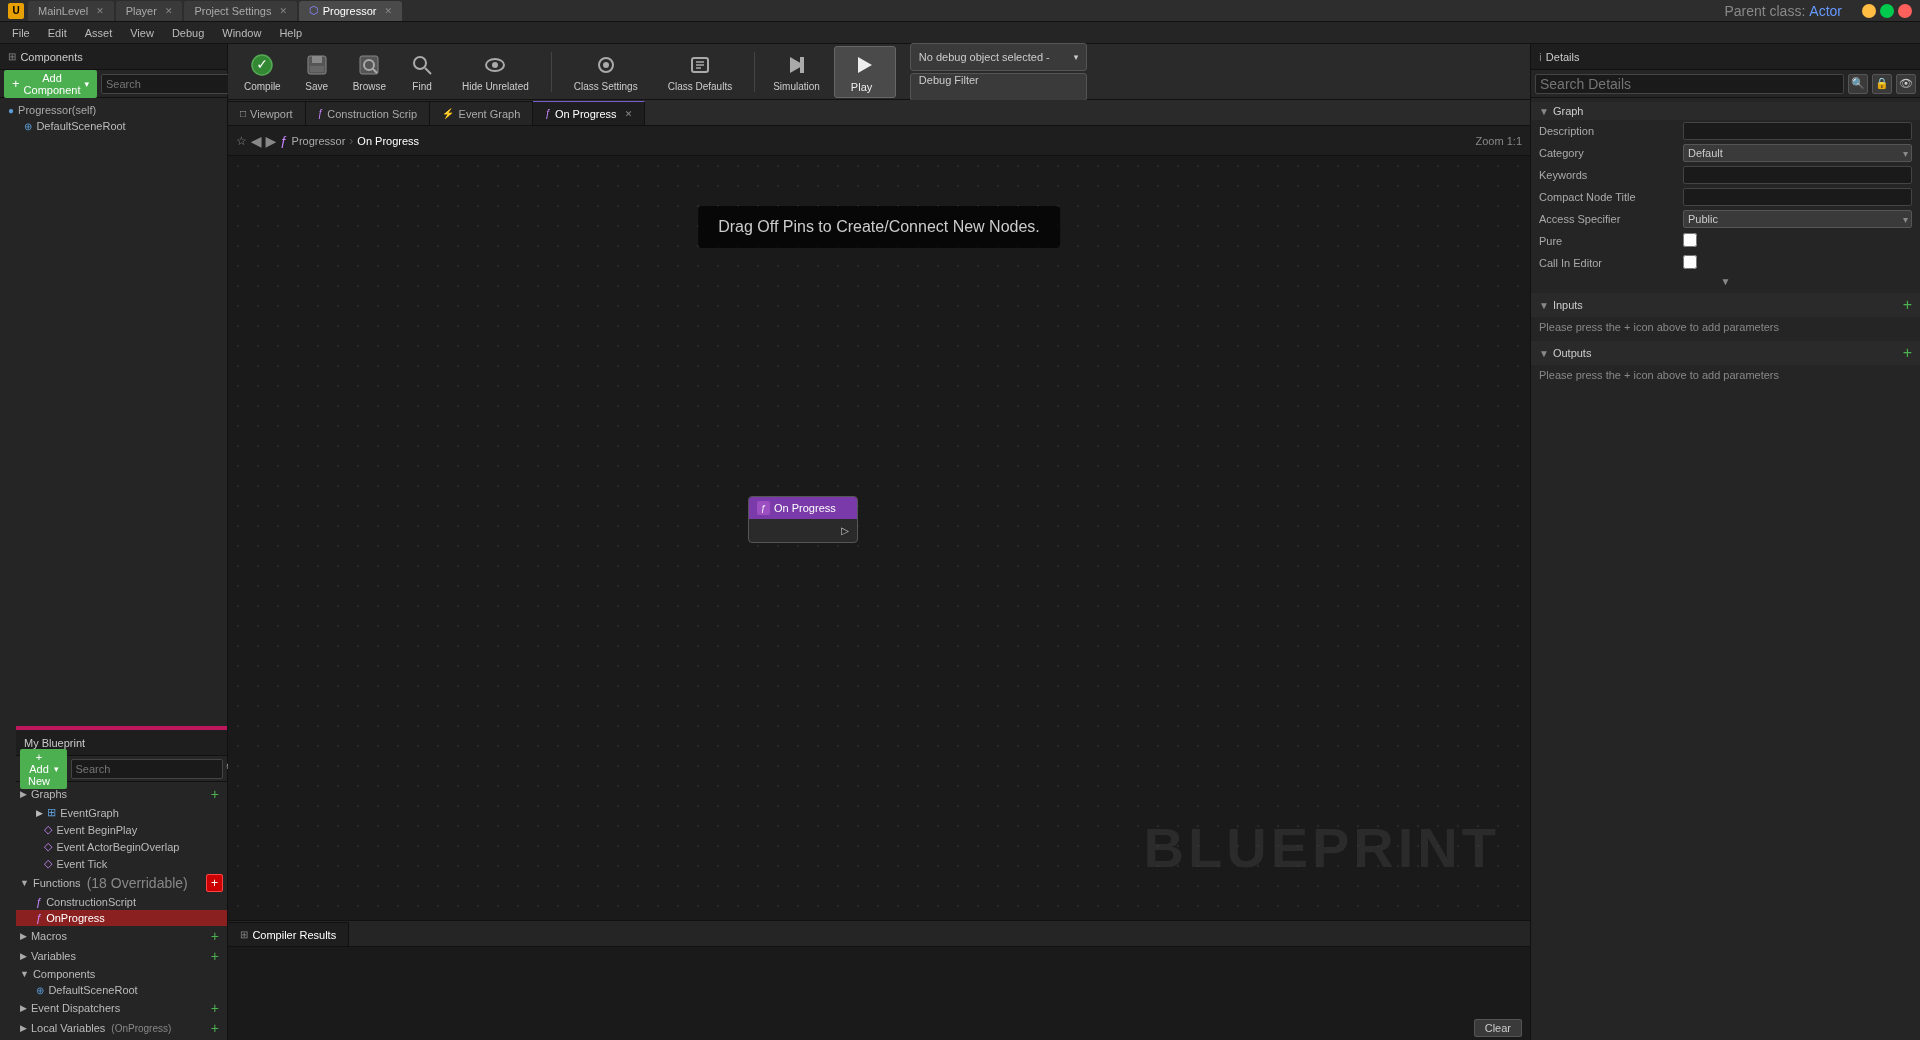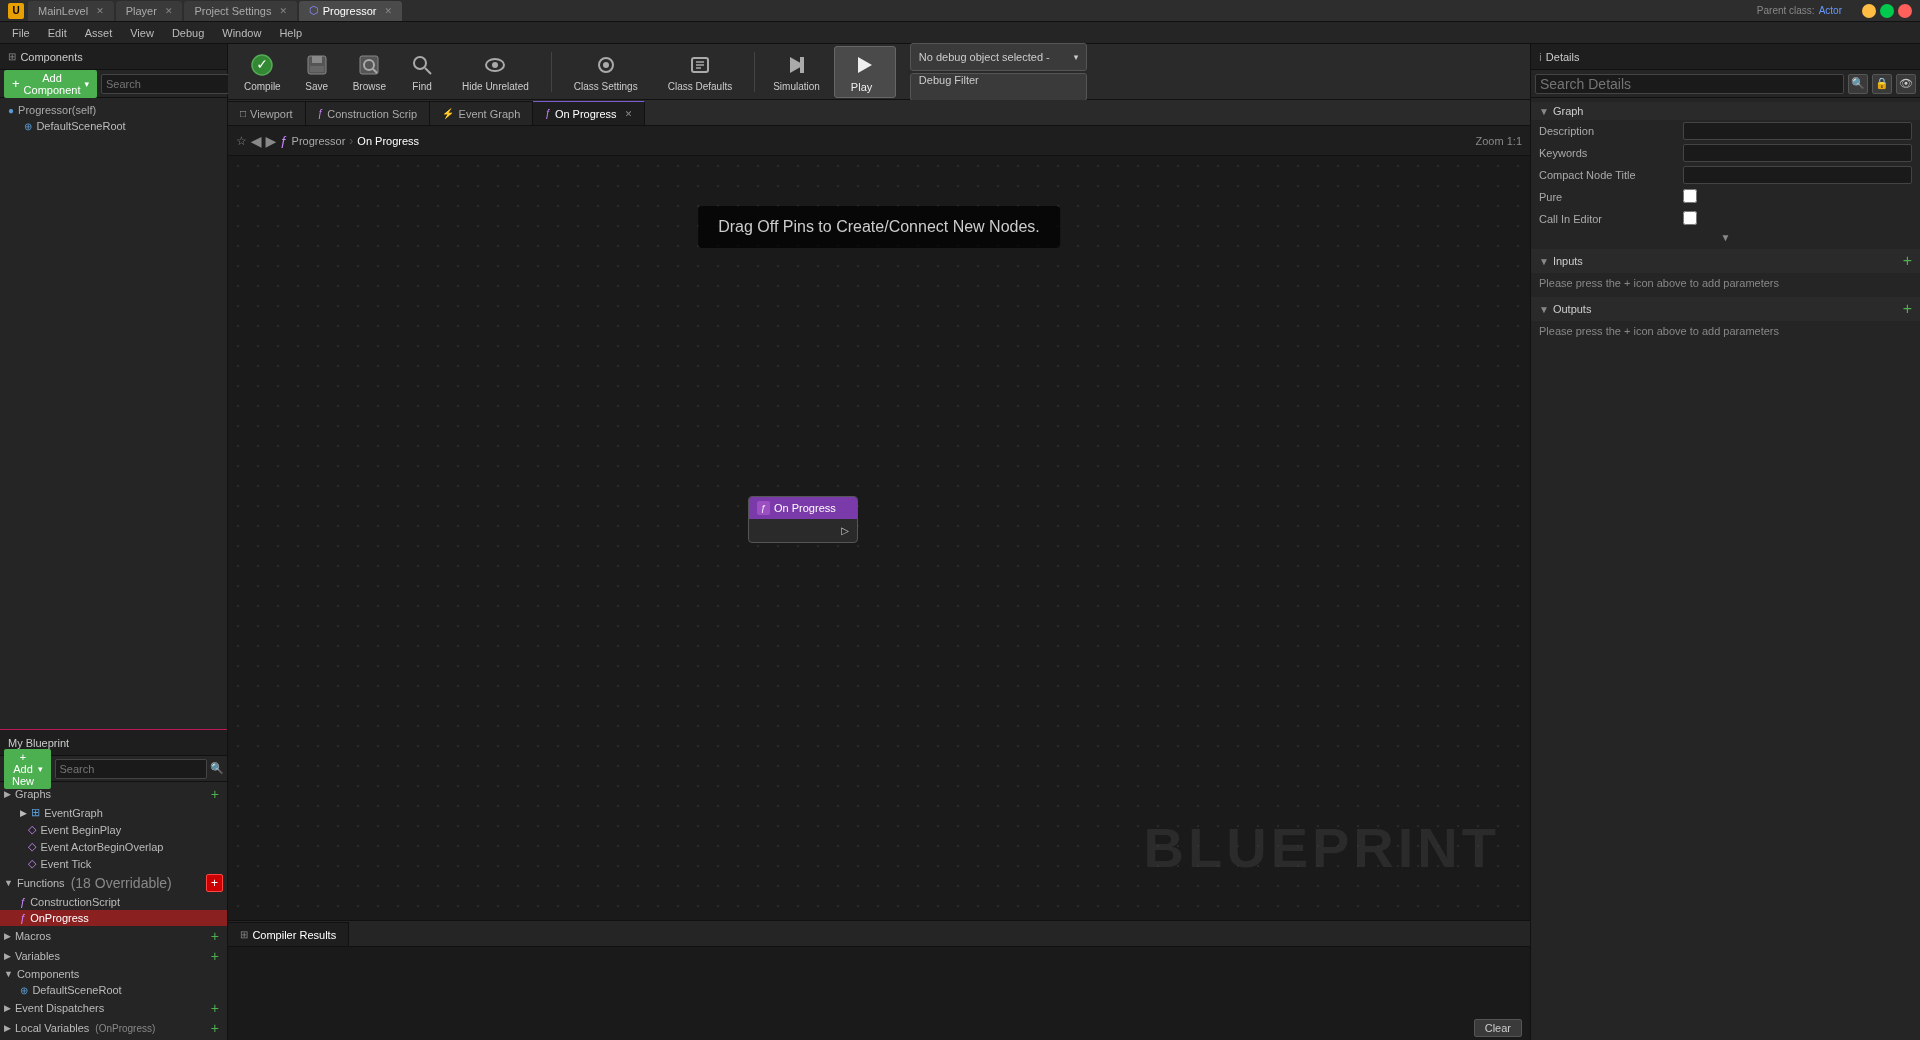--- a/index.html
+++ b/index.html
@@ -11,21 +11,21 @@
     #titlebar-left .ue-logo { width: 16px; height: 16px; background: #e8a000; border-radius: 2px; display: flex; align-items: center; justify-content: center; font-weight: bold; font-size: 10px; color: #000; }
     .tab-group { display: flex; align-items: center; gap: 2px; }
     .title-tab { height: 20px; padding: 0 10px; display: flex; align-items: center; gap: 4px; font-size: 11px; background: #3a3a3a; border-radius: 3px 3px 0 0; cursor: pointer; color: #aaa; }
     .title-tab.active { background: #4a4a4a; color: #fff; }
     .title-tab .close-x { font-size: 9px; color: #888; margin-left: 4px; }
     #titlebar-right { display: flex; align-items: center; gap: 4px; }
     .win-btn { width: 14px; height: 14px; border-radius: 50%; border: none; cursor: pointer; }
     .win-btn.minimize { background: #ffbd44; }
     .win-btn.maximize { background: #00ca4e; }
     .win-btn.close { background: #ff605c; }
-    .parent-class { font-size: 10px; color: #888; }
+    .parent-class { font-size: 14px; color: #888; }
 
     
     #menubar { height: 22px; background: #252525; display: flex; align-items: center; padding: 0 4px; border-bottom: 1px solid #111; gap: 2px; }
     .menu-item { padding: 2px 8px; font-size: 11px; cursor: pointer; color: #bbb; border-radius: 2px; }
 
     
     #main { display: flex; height: calc(1040px - 22px - 22px); }
 
     
     #left-panel { width: 228px; background: #252525; display: flex; flex-direction: column; border-right: 1px solid #111; flex-shrink: 0; }
@@ -36,21 +36,21 @@
     #add-comp-btn .plus { font-size: 13px; }
     #search-comp { flex: 1; height: 20px; background: #1a1a1a; border: 1px solid #444; color: #ccc; padding: 0 4px; font-size: 11px; border-radius: 2px; }
     #search-icon-comp { color: #888; font-size: 11px; }
     #comp-tree { flex: 1; padding: 4px 0; overflow-y: auto; }
     .comp-item { padding: 2px 8px; font-size: 11px; color: #bbb; cursor: pointer; display: flex; align-items: center; gap: 4px; }
     .comp-item .comp-icon { color: #5b9bd5; font-size: 10px; }
     .comp-item.self { color: #aaa; }
     .comp-item.root { padding-left: 24px; }
 
     
-    #my-blueprint-section { border-top: 1px solid #be185d; }
+    #my-blueprint-section { border-top: 4px solid #be185d; margin-left: 16px; }
     #mybp-header { height: 26px; background: #1e1e1e; display: flex; align-items: center; padding: 0 8px; font-size: 11px; color: #ccc; border-bottom: 1px solid #111; }
     #mybp-toolbar { height: 26px; display: flex; align-items: center; padding: 0 4px; gap: 4px; border-bottom: 1px solid #111; }
     #add-new-btn { background: #4caf50; border: none; color: white; padding: 2px 8px; font-size: 11px; cursor: pointer; border-radius: 2px; display: flex; align-items: center; gap: 4px; justify-content: space-between; }
     #search-bp { flex: 1; height: 20px; background: #1a1a1a; border: 1px solid #444; color: #ccc; padding: 0 4px; font-size: 11px; border-radius: 2px; }
     #bp-tree { flex: 1; overflow-y: auto; padding: 2px 0; }
     .section-header { padding: 2px 4px; font-size: 11px; color: #bbb; display: flex; align-items: center; justify-content: space-between; cursor: pointer; }
     .section-title { display: flex; align-items: center; gap: 4px; }
     .section-add { color: #4caf50; font-size: 14px; cursor: pointer; padding: 0 4px; }
     .tree-item { padding: 2px 4px 2px 20px; font-size: 11px; color: #bbb; cursor: pointer; display: flex; align-items: center; gap: 4px; }
     .tree-item.selected { background: #8b2020; color: #fff; }
@@ -498,29 +498,47 @@
           <span class="arrow">▼</span>
           <span>Graph</span>
         </div>
         <div class="details-row">
           <span class="details-label">Description</span>
           <div class="details-value">
             <input class="details-input" type="text" value="" style="">
           </div>
         </div>
         <div class="details-row">
+          <span class="details-label">Category</span>
+          <div class="details-value details-select-wrap">
+            <select>
+              <option>Default</option>
+            </select>
+          </div>
+        </div>
+        <div class="details-row">
           <span class="details-label">Keywords</span>
           <div class="details-value">
             <input class="details-input" type="text" value="" style="">
           </div>
         </div>
         <div class="details-row">
           <span class="details-label">Compact Node Title</span>
           <div class="details-value">
             <input class="details-input" type="text" value="" style="">
+          </div>
+        </div>
+        <div class="details-row">
+          <span class="details-label">Access Specifier</span>
+          <div class="details-value details-select-wrap">
+            <select>
+              <option>Public</option>
+              <option>Protected</option>
+              <option>Private</option>
+            </select>
           </div>
         </div>
         <div class="details-row">
           <span class="details-label">Pure</span>
           <div class="details-value">
             <input type="checkbox" class="details-checkbox" style="">
           </div>
         </div>
         <div class="details-row">
           <span class="details-label">Call In Editor</span>

